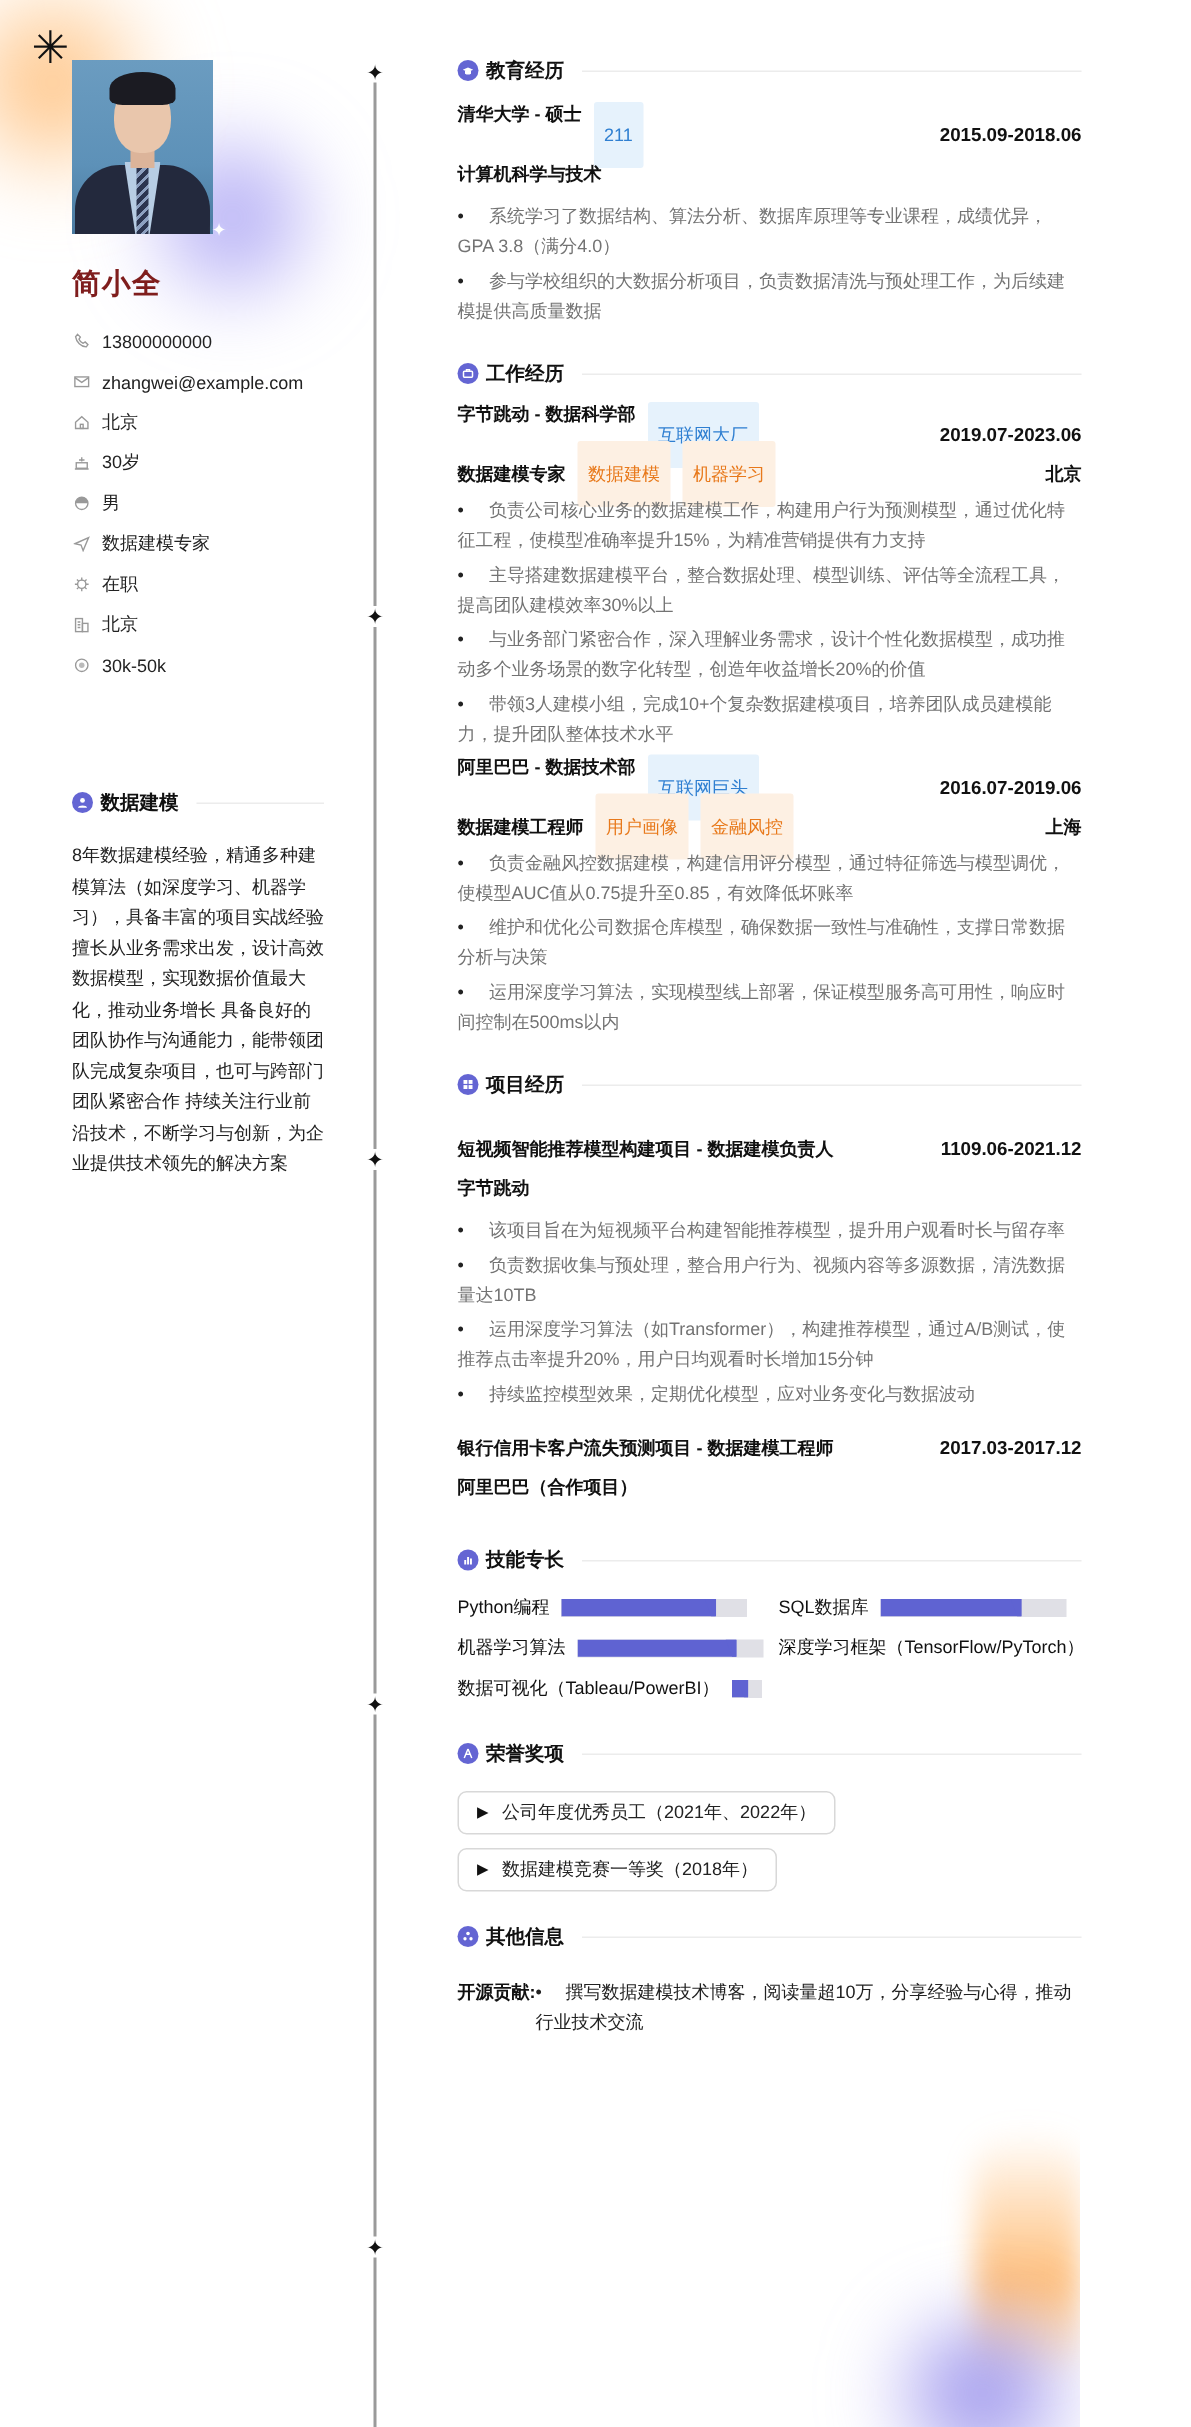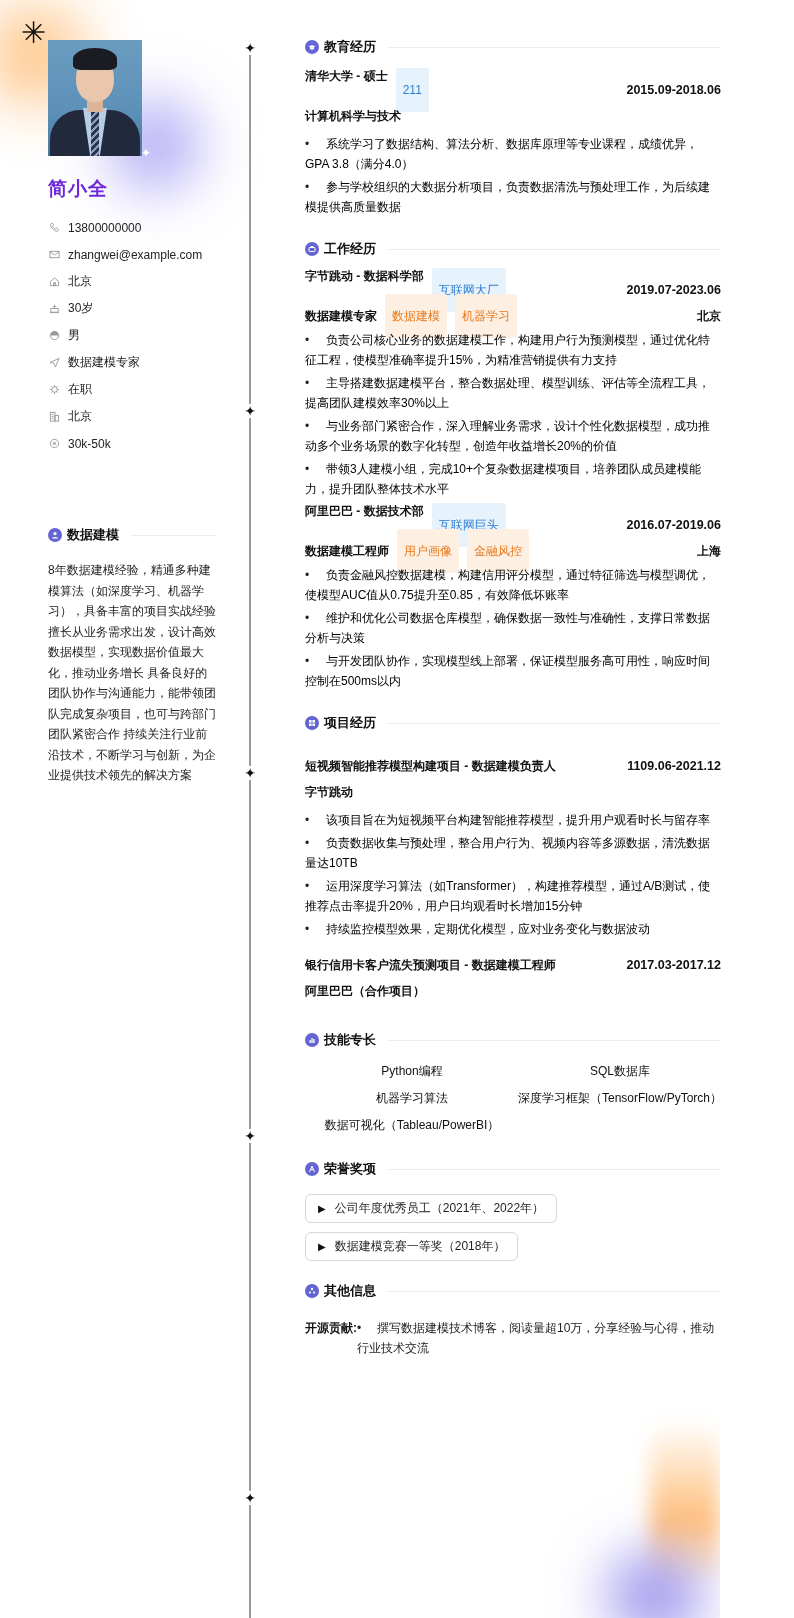--- a/index.html
+++ b/index.html
@@ -18,21 +18,21 @@
   .left { position: absolute; left: 48px; top: 40px; width: 170px; }
   .photo { width: 94px; height: 116px; background: linear-gradient(180deg, #6b9cc0 0%, #5d91b8 60%, #4a7aa0 100%); position: relative; overflow: hidden; }
   .photo .head { position: absolute; left: 28px; top: 14px; width: 38px; height: 48px; border-radius: 50% 50% 45% 45%; background: #e9c6ac; }
   .photo .hair { position: absolute; left: 25px; top: 8px; width: 44px; height: 22px; border-radius: 50% 50% 20% 20%; background: #1b1b22; }
   .photo .neck { position: absolute; left: 39px; top: 58px; width: 16px; height: 14px; background: #dcb49a; }
   .photo .suit { position: absolute; left: 2px; top: 70px; width: 90px; height: 60px; border-radius: 30px 30px 0 0; background: #23293d; }
   .photo .shirt { position: absolute; left: 35px; top: 68px; width: 24px; height: 48px; background: #b7cde4; clip-path: polygon(0 0, 100% 0, 70% 100%, 30% 100%); }
   .photo .tie { position: absolute; left: 43px; top: 72px; width: 8px; height: 44px; background: repeating-linear-gradient(135deg, #2c3550 0 3px, #8da0c0 3px 5px); }
   .sparkle { position: absolute; left: 141px; top: 146px; font-size: 12px; color: #fff; text-shadow: 0 0 4px #cdd0ff; }
 
-  .name { margin-top: 20px; font-size: 19px; font-weight: 700; color: #6d28d9; letter-spacing: 1px; }
+  .name { margin-top: 20px; font-size: 19px; font-weight: 700; color: #7f1d1d; letter-spacing: 1px; }
   .info { margin-top: 12px; }
   .info-row { display: flex; align-items: center; height: 27px; font-size: 12px; color: #222; }
   .info-row .ico { width: 12px; height: 12px; margin-right: 8px; color: #999; font-size: 10px; display: flex; align-items: center; justify-content: center; }
   .info-row .ico svg { width: 11px; height: 11px; }
 
   .summary { position: absolute; left: 48px; top: 526px; width: 168px; }
   .sec-head { display: flex; align-items: center; }
   .sec-icon { width: 14px; height: 14px; border-radius: 50%; background: #6465d3; display: inline-flex; align-items: center; justify-content: center; margin-right: 5px; flex-shrink: 0; }
   .sec-icon svg { width: 8px; height: 8px; }
   .sec-title { font-size: 13px; font-weight: 700; color: #111; white-space: nowrap; }
@@ -45,25 +45,25 @@
   .right { position: absolute; left: 305px; top: 38px; width: 416px; }
   .section { margin-bottom: 0; }
   .entry-head { display: flex; align-items: center; justify-content: space-between; font-size: 12px; font-weight: 700; color: #111; height: 20px; }
   .entry-head .l { display: flex; align-items: flex-start; }
   .entry-head .date { font-weight: 700; font-size: 12.5px; }
   .tag { display: inline-block; font-size: 12px; font-weight: 400; padding: 14px 7px; border-radius: 2px; margin-left: 8px; line-height: 16px; }
   .tag-blue { background: #e6f2fc; color: #2f7fd1; }
   .tag-orange { background: #fdf0e3; color: #e8791b; }
   .sub { font-size: 12px; font-weight: 700; color: #111; height: 20px; display: flex; align-items: center; justify-content: space-between; }
   .bullets { list-style: none; }
-  .bullets li { font-size: 12px; line-height: 20px; color: #000000; margin-bottom: 3px; }
+  .bullets li { font-size: 12px; line-height: 20px; color: #737373; margin-bottom: 3px; }
   .bullets li::before { content: "•"; display: inline-block; width: 21px; color: #222; }
 
   .skill-grid { display: grid; grid-template-columns: 214px 202px; row-gap: 10px; margin-top: 14px; }
-  .skill { display: flex; align-items: center; font-size: 12px; color: #111; height: 17px; white-space: nowrap; flex-direction: column; }
+  .skill { display: flex; align-items: center; font-size: 12px; color: #111; height: 17px; white-space: nowrap; }
   .bar { height: 12px; background: #e0e0e6; margin-left: 8px; position: relative; overflow: hidden; }
   .bar .fill { position: absolute; left: 0; top: 0; bottom: 0; background: #5f63d2; clip-path: polygon(0 0, 100% 0, calc(100% + 0px) 100%, 0 100%); }
   .bar .fill::after { content: ""; position: absolute; right: -5px; top: 0; width: 10px; height: 100%; background: #5f63d2; transform: skewX(20deg); }
 
   .award { display: inline-flex; align-items: center; border: 1px solid #d8d8d8; border-radius: 6px; height: 29px; padding: 0 12px; font-size: 12px; color: #222; margin-bottom: 9px; }
   .award .tri { font-size: 10px; margin-right: 9px; color: #111; }
 
   .other-row { display: flex; font-size: 12px; }
   .other-label { font-weight: 700; width: 52px; flex-shrink: 0; line-height: 20px; color: #111; }
   .other-list { list-style: none; flex: 1; }
@@ -280,21 +280,21 @@
         <span>数据建模工程师</span>
         <span class="tag tag-orange">用户画像</span>
         <span class="tag tag-orange">金融风控</span>
       </span>
       <span>上海</span>
     </div>
     <div style="height:4px"></div>
     <ul class="bullets">
       <li>负责金融风控数据建模，构建信用评分模型，通过特征筛选与模型调优，使模型AUC值从0.75提升至0.85，有效降低坏账率</li>
       <li>维护和优化公司数据仓库模型，确保数据一致性与准确性，支撑日常数据分析与决策</li>
-      <li>与开发团队协作，实现模型线上部署，保证模型服务高可用性，响应时间控制在500ms以内</li>
+      <li>运用深度学习算法，实现模型线上部署，保证模型服务高可用性，响应时间控制在500ms以内</li>
     </ul>
   </div>
 
   <div style="height:20px"></div>
 
   <div class="section">
     <div class="sec-head">
       <span class="sec-icon">
           <svg viewBox="0 0 8 8">
             <rect x="1" y="1" width="2.6" height="2.6" fill="#fff"></rect>

